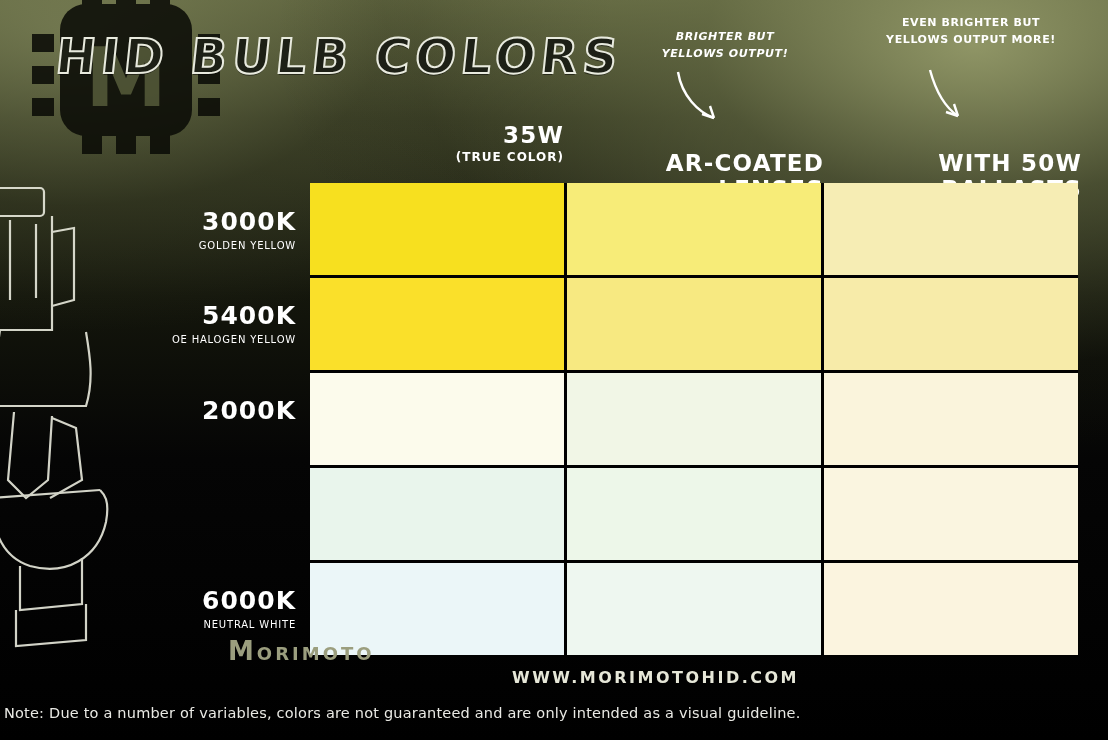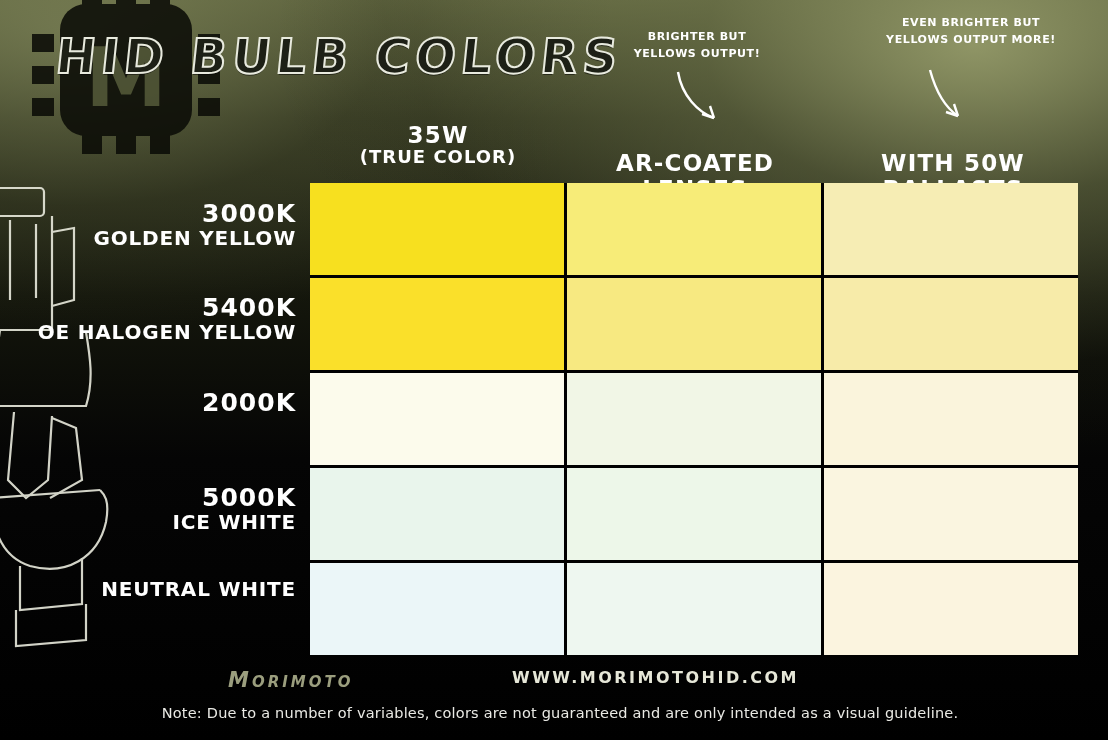--- a/index.html
+++ b/index.html
@@ -50,32 +50,32 @@
     letter-spacing: 5px;
     color: #1d2016;
     -webkit-text-stroke: 2px #e8eade;
     text-shadow: 0 2px 0 rgba(0,0,0,0.5);
     transform: skewX(-6deg);
     white-space: nowrap;
   }
   
   .col-head {
     position: absolute;
-    text-align: center;
+    text-align: right;
     color: #fff;
     font-weight: bold;
     letter-spacing: 1.2px;
     text-transform: uppercase;
   }
   .col-head .main {
     font-size: 23px;
     line-height: 26px;
   }
   .col-head .sub {
-    font-size: 18px;
+    font-size: 12px;
     line-height: 18px;
     letter-spacing: 1px;
   }
   .callout {
     position: absolute;
     color: #fff;
     font-size: 11px;
     line-height: 17px;
     text-align: center;
     font-weight: bold;
@@ -104,62 +104,61 @@
     width: 100%;
     height: 100%;
   }
   
   .row-label {
     position: absolute;
     right: 812px; 
     width: 260px;
     text-align: right;
     color: #fff;
+    margin-top: 8px;
   }
   .row-label .k {
     font-size: 25px;
     font-weight: bold;
     letter-spacing: 1px;
     line-height: 28px;
   }
   .row-label .name {
-    font-size: 20px;
-    font-weight: bold;
+    font-size: 10px;
+    font-weight: normal;
     letter-spacing: 0.8px;
     text-transform: uppercase;
     line-height: 20px;
   }
   
   .brand {
     position: absolute;
     left: 228px;
-    top: 668px;
-    font-size: 21px;
+    top: 636px;
+    font-size: 26px;
     letter-spacing: 3px;
     color: #9b9e7e;
     font-weight: bold;
     font-variant: small-caps;
-    font-style: italic;
   }
   .site {
     position: absolute;
     left: 512px;
     top: 668px;
     font-size: 16px;
     letter-spacing: 2.5px;
     color: #e6e7d8;
     font-weight: bold;
     font-variant: small-caps;
   }
   .note {
     position: absolute;
-    left: 12px;
+    left: 4px;
     right: 0;
     top: 705px;
-    text-align: center;
     color: #e9e9e4;
     font-size: 14.5px;
     letter-spacing: 0.2px;
   }
 </style>
 </head>
 <body>
 
 <div id="page">
 
@@ -194,21 +193,21 @@
       <path d="M62 238 L86 248 L92 300 L60 318"></path>
       <path d="M2 318 C 2 348, 10 376, 40 386 C 76 396, 108 378, 116 342 C 120 320, 114 314, 110 310"></path>
       <path d="M2 318 L110 310"></path>
       <path d="M30 386 L30 430 L92 424 L92 378"></path>
       <path d="M26 430 L26 466 L96 460 L96 424"></path>
     </g>
   </svg>
 
   <div class="title">HID BULB COLORS</div>
 
-  <div class="callout" style="left:612px; top:28px; width:170px;">
+  <div class="callout" style="left:640px; top:28px; width:170px;font-style:italic;">
     <div>BRIGHTER BUT</div>
     <div>YELLOWS OUTPUT!</div>
   </div>
   <svg class="arrow-svg" style="left:672px; top:68px;" width="70" height="60" viewBox="0 0 70 60">
     <path d="M6 4 C 10 28, 26 44, 42 50" fill="none" stroke="#ffffff" stroke-width="2.4"></path>
     <path d="M42 50 L30 46 M42 50 L38 38" fill="none" stroke="#ffffff" stroke-width="2.4"></path>
   </svg>
 
   <div class="callout" style="left:856px; top:14px; width:230px;">
     <div>EVEN BRIGHTER BUT</div>
@@ -234,25 +233,22 @@
     <div class="k">3000K</div>
     <div class="name">GOLDEN YELLOW</div>
   </div>
   <div class="row-label" style="top:294px;">
     <div class="k">5400K</div>
     <div class="name">OE HALOGEN YELLOW</div>
   </div>
   <div class="row-label" style="top:389px;">
     <div class="k">2000K</div>
   </div>
-  <div class="row-label" style="top:484px;">
-    <div class="k">5000K</div>
-    <div class="name">ICE WHITE</div>
-  </div>
   <div class="row-label" style="top:579px;">
+    <div class="k">6000K</div>
     <div class="name">NEUTRAL WHITE</div>
   </div>
 
   <div id="grid">
       <div class="swatch" style="background: rgb(247, 224, 31);"></div>
       <div class="swatch" style="background: rgb(247, 236, 120);"></div>
       <div class="swatch" style="background: rgb(246, 237, 180);"></div>
       <div class="swatch" style="background: rgb(250, 224, 42);"></div>
       <div class="swatch" style="background: rgb(247, 233, 129);"></div>
       <div class="swatch" style="background: rgb(247, 235, 169);"></div>

